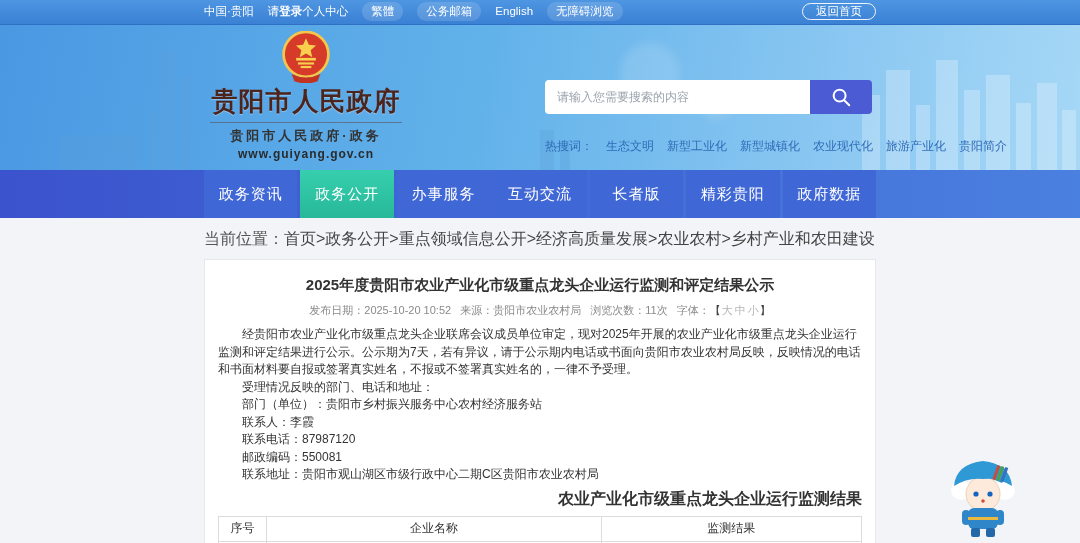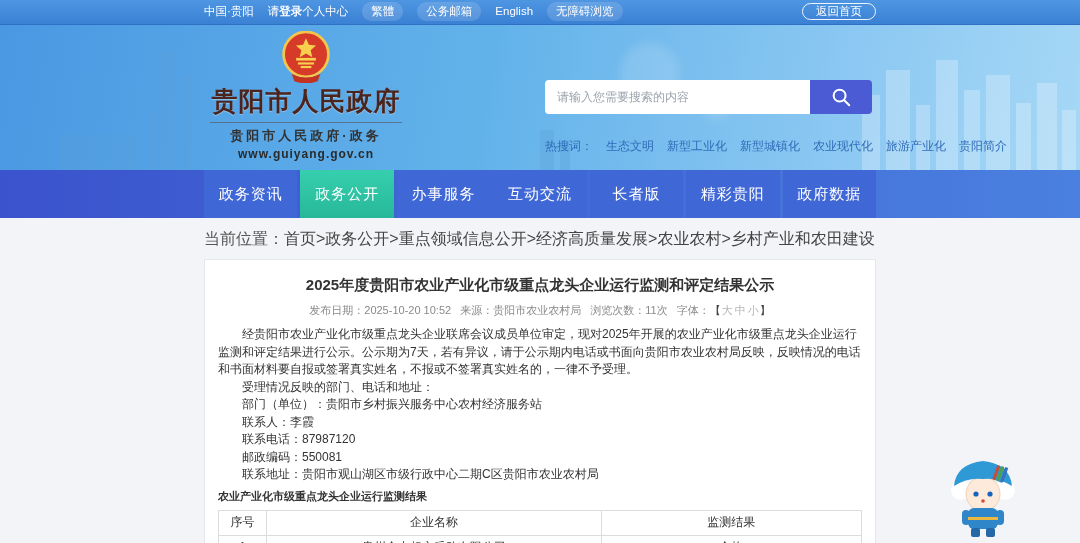--- a/index.html
+++ b/index.html
@@ -49,21 +49,21 @@
   .breadcrumb .bc-path { color:#444; cursor:pointer; }
 
   
   .card { background:#fff; border:1px solid #e5e7ea; width:672px; margin:0 auto; padding:12px 13px 20px 13px; min-height:300px; }
   .art-title { text-align:center; font-size:15px; font-weight:bold; color:#333; line-height:22px; margin-top:2px; }
   .art-meta { text-align:center; font-size:11px; color:#8a8a8a; margin-top:7px; }
   .art-meta .fs-bracket { color:#444; }
   .fs-btn { color:#b5b5b5; cursor:pointer; padding:0 1px; }
   .art-body { margin-top:8px; }
   .art-body p { font-size:12px; color:#333; line-height:17.5px; text-indent:2em; }
-  .tbl-title { text-align:left; font-size:11px; font-weight:bold; color:#333; margin-top:5px; }
+  .tbl-title { text-align:right; font-size:16px; font-weight:bold; color:#333; margin-top:5px; }
   table.monitor { width:100%; border-collapse:collapse; margin-top:6px; }
   table.monitor th, table.monitor td { border:1px solid #dcdcdc; font-size:12px; color:#333; text-align:center; font-weight:normal; }
   table.monitor th { height:25px; }
   table.monitor td { height:24px; }
   col.c-no { width:7.5%; } col.c-name { width:52%; } col.c-result { width:40.5%; }
 
   
   .mascot { position:absolute; left:948px; top:450px; width:70px; height:88px; cursor:pointer; }
 </style>
 </head>

